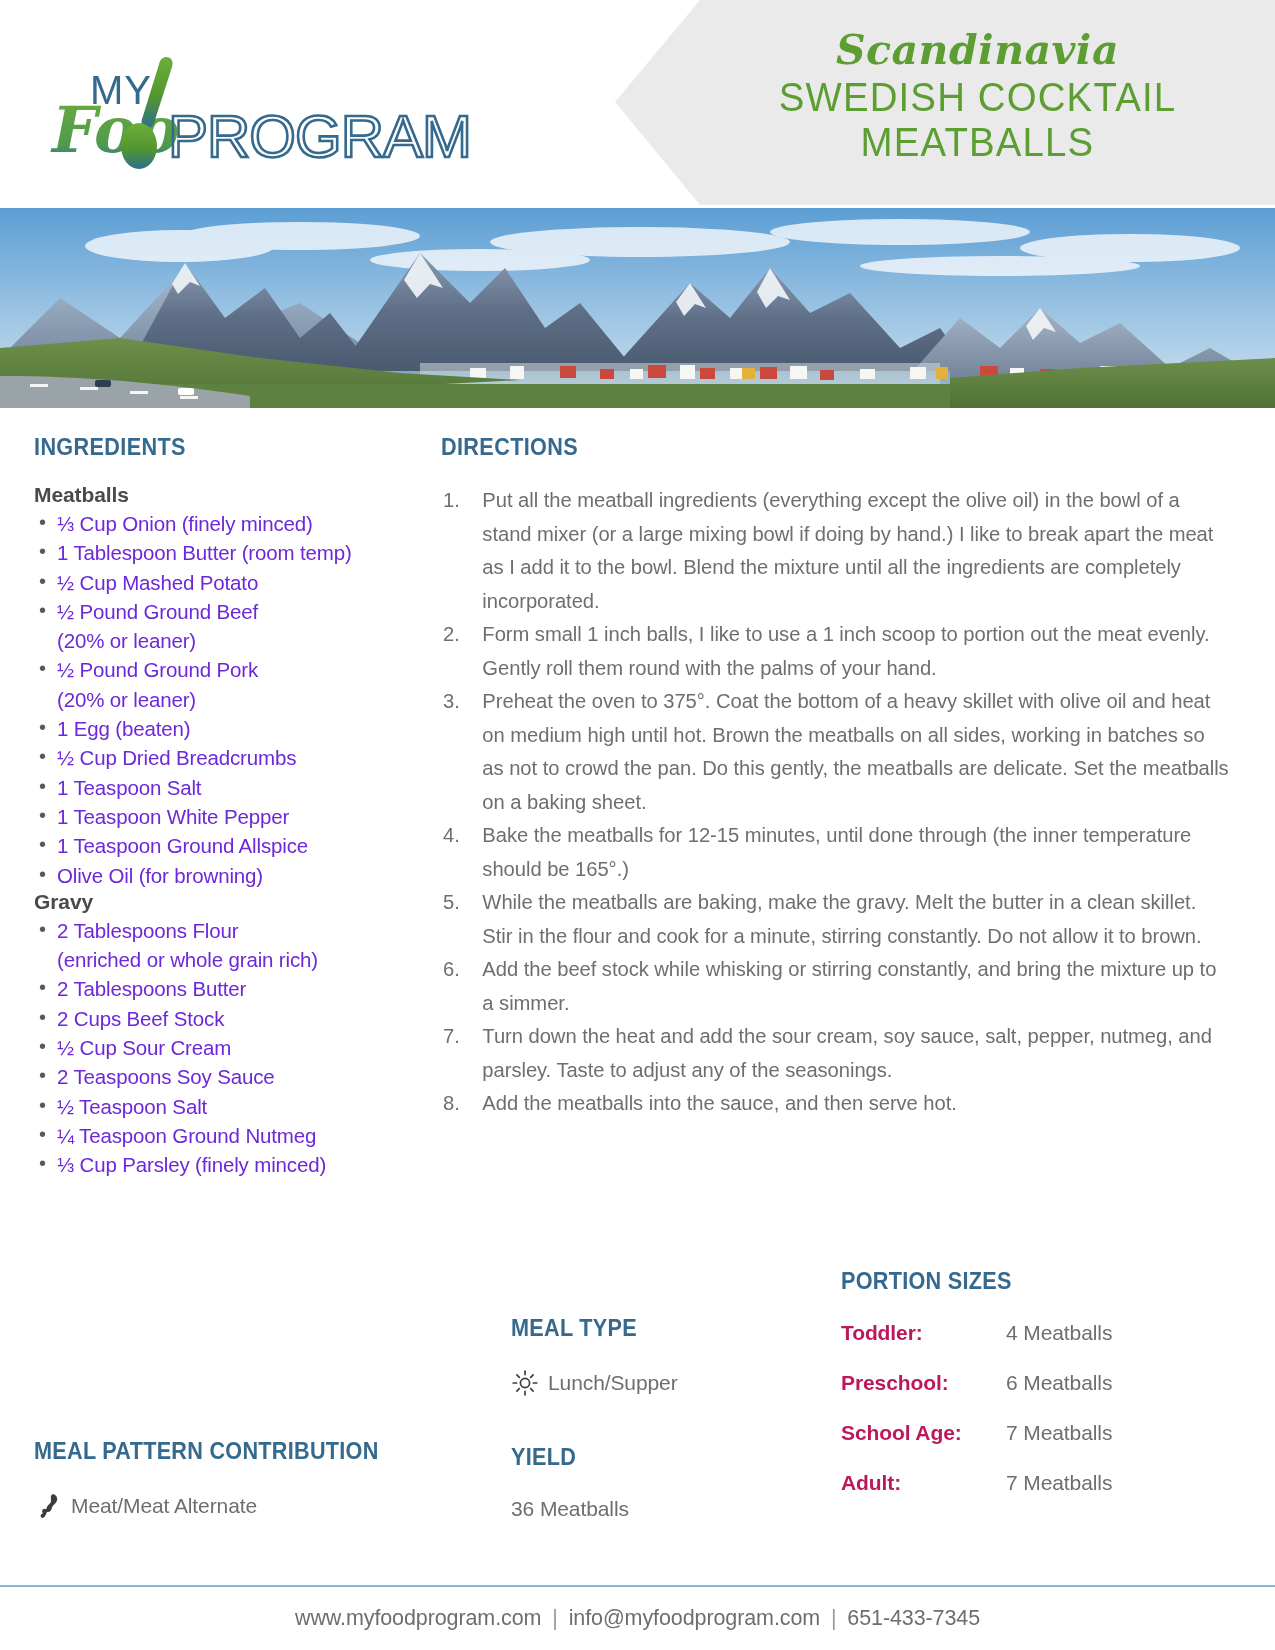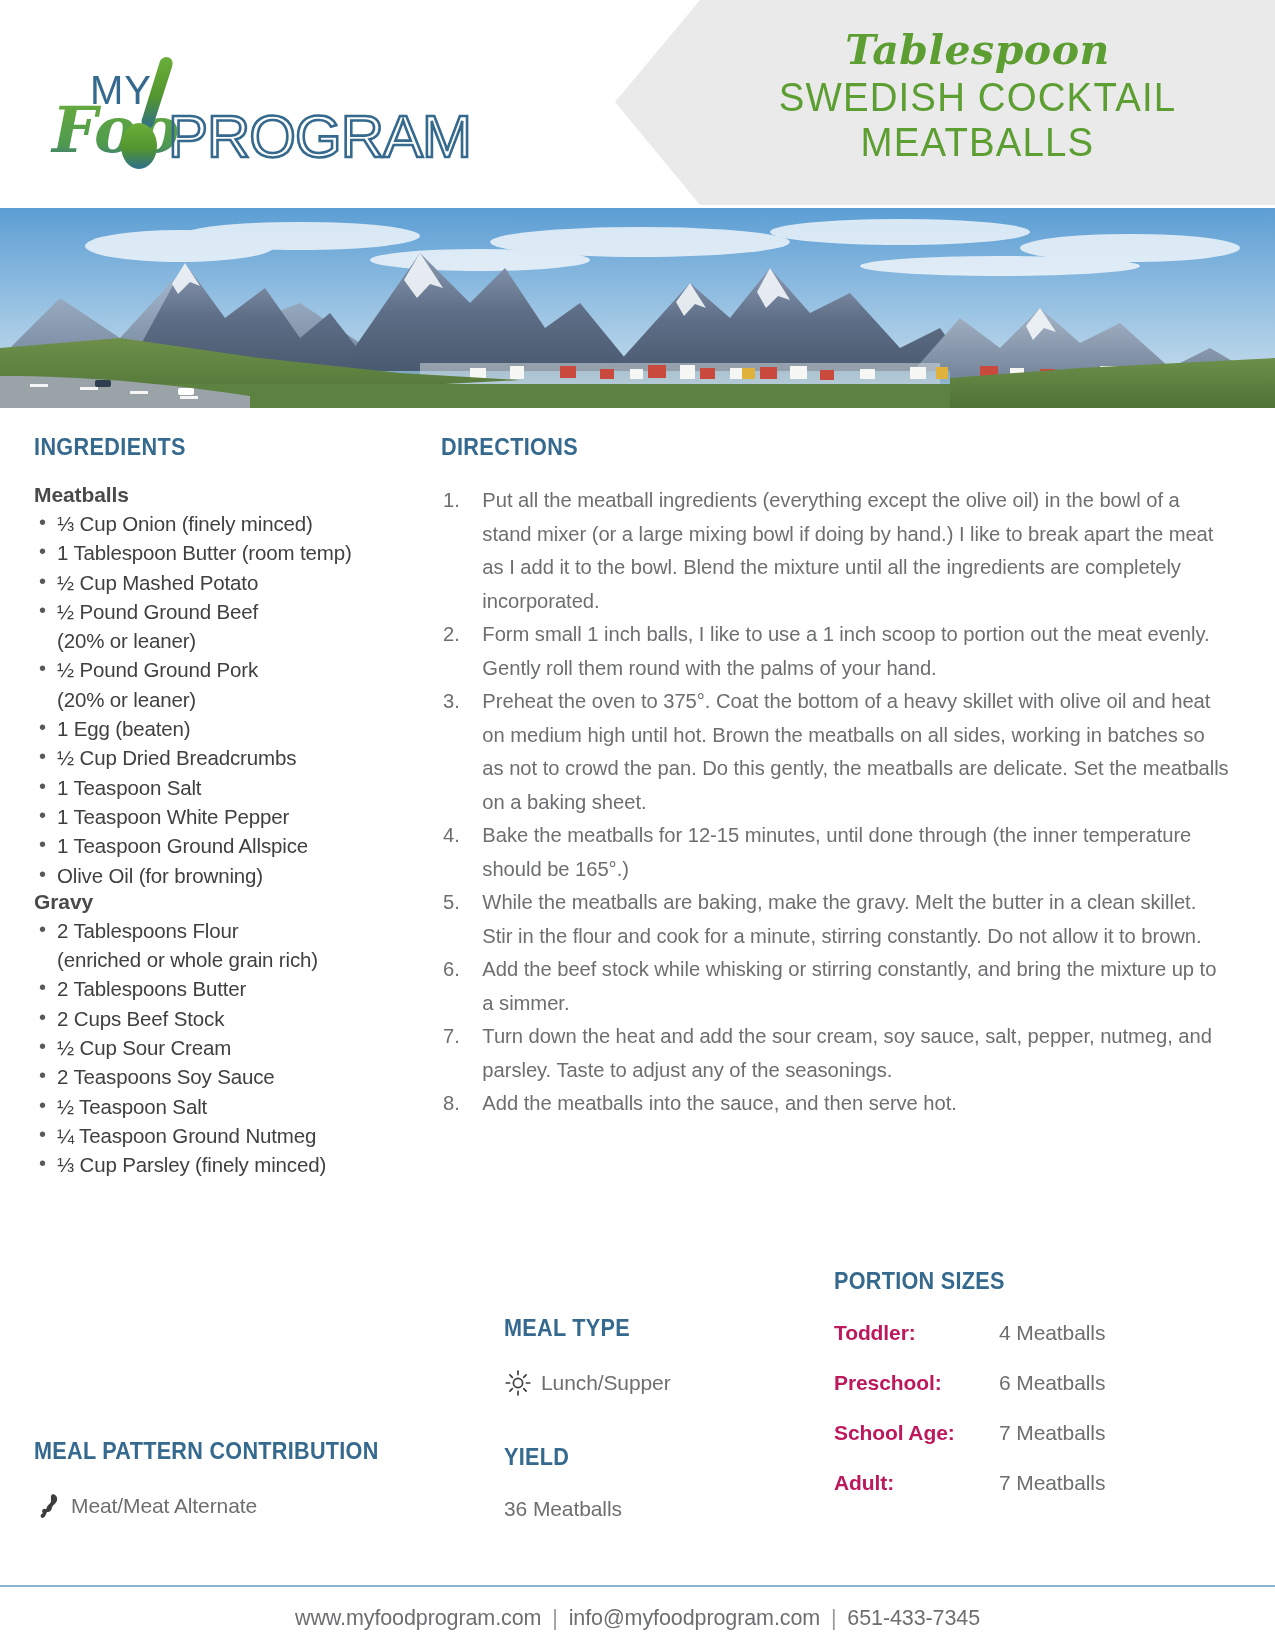--- a/index.html
+++ b/index.html
@@ -103,21 +103,21 @@
     font-size: 21px;
     font-weight: bold;
     color: #4a4a4a;
     margin: 0 0 2px 0;
     letter-spacing: -0.1px;
   }
   ul.ing-list { list-style: none; margin: 0 0 0 0; padding: 0; }
   ul.ing-list li {
     position: relative;
     font-size: 20.5px;
-    color: #404040;
+    color: #6d28d9;
     line-height: 29.3px;
     padding-left: 23px;
     letter-spacing: -0.15px;
   }
   ul.ing-list li::before {
     content: "\2022";
     position: absolute;
     left: 5px;
     top: -1px;
     font-size: 20px;
@@ -151,21 +151,21 @@
   
   .bottom {
     position: absolute;
     left: 0; top: 1268px;
     width: 1275px;
     padding: 0 34px;
     display: flex;
     align-items: flex-end;
   }
   .b-col-1 { width: 470px; flex: 0 0 470px; }
-  .b-col-2 { width: 330px; flex: 0 0 330px; }
+  .b-col-2 { width: 330px; flex: 0 0 330px; margin-left: 7px; }
   .b-col-3 { flex: 1 1 auto; }
 
   .bottom-head {
     font-size: 23px;
     font-weight: bold;
     letter-spacing: 0.3px;
     color: #35698e;
     margin-bottom: 26px;
     transform: scaleX(0.94);
     transform-origin: left center;
@@ -250,21 +250,21 @@
 
         <path d="M128 27 C133 27 136 31 134 37 L116 93 C114 99 108 100 105 97 C103 94 103 90 105 86 L122 31 C124 28 126 27 128 27 Z" fill="url(#spoonGrad)"></path>
 
         <ellipse cx="101" cy="116" rx="18" ry="23" fill="url(#spoonGrad)"></ellipse>
 
         <text x="130" y="127" font-family="Liberation Sans, sans-serif" font-size="60" fill="none" stroke="#35698e" stroke-width="2.6" letter-spacing="-1">PROGRAM</text>
       </svg>
     </div>
 
     <div class="title-block">
-      <div class="title-script">Tablespoon</div>
+      <div class="title-script">Scandinavia</div>
       <div class="title-main">SWEDISH COCKTAIL</div>
       <div class="title-main">MEATBALLS</div>
     </div>
   </div>
 
   <div class="hero">
     <svg viewBox="0 0 1275 200" preserveAspectRatio="none">
       <defs>
         <linearGradient id="sky" x1="0" y1="0" x2="0" y2="1">
           <stop offset="0%" stop-color="#5c9ed4"></stop>

